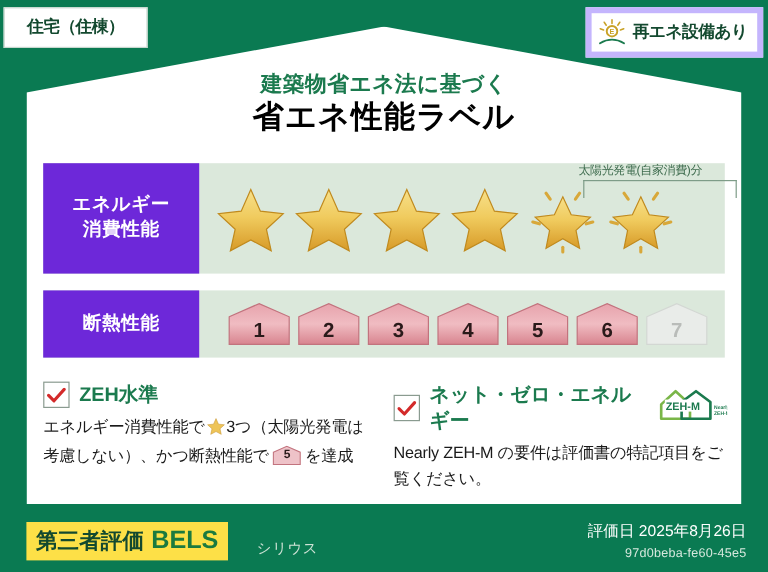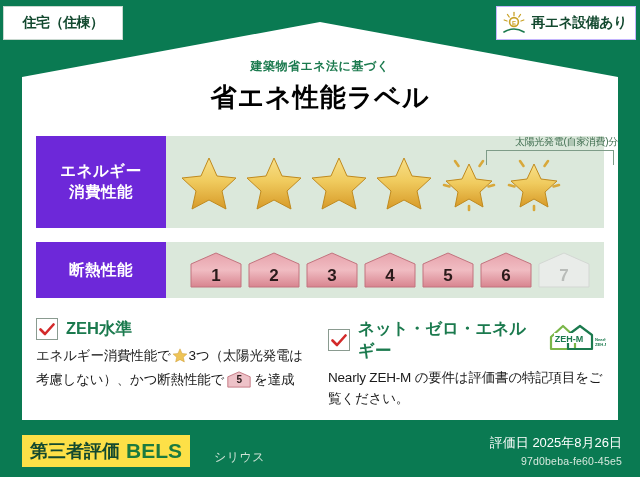--- a/index.html
+++ b/index.html
@@ -21,30 +21,30 @@
   .tag-type{
     position:absolute;left:3px;top:6px;width:118px;height:32px;
     background:#ffffff;border:1px solid #c8d8cf;
     display:flex;align-items:center;justify-content:center;
     font-size:14px;font-weight:bold;color:#13492f;letter-spacing:-0.5px;
     z-index:6;
   }
   
   .tag-renew{
     position:absolute;right:4px;top:6px;height:32px;
-    background:#ffffff;border:1px solid #c4b5fd;
+    background:#ffffff;border:5px solid #c4b5fd;
     display:flex;align-items:center;gap:4px;padding:0 8px 0 4px;
     z-index:6;
   }
   .tag-renew .txt{font-size:14px;font-weight:bold;color:#13492f;letter-spacing:-0.5px;}
   .sun-ico{width:26px;height:24px;display:block;}
   
   .title-sub{
     position:absolute;left:0;right:0;top:58px;text-align:center;
-    font-size:12px;font-weight:bold;color:#1b7a4e;letter-spacing:0.5px;z-index:5;
+    font-size:18px;font-weight:bold;color:#1b7a4e;letter-spacing:0.5px;z-index:5;
   }
   .title-main{
     position:absolute;left:0;right:0;top:80px;text-align:center;
     font-size:26px;font-weight:bold;color:#000000;letter-spacing:1px;z-index:5;
   }
   
   .row{position:absolute;display:flex;align-items:stretch;z-index:5;}
   .row-energy{left:36px;top:136px;width:568px;height:92px;background:#dbe8db;}
   .row-insul{left:36px;top:242px;width:568px;height:56px;background:#dbe8db;}
   .row-key{
@@ -56,21 +56,21 @@
   
   .stars{display:flex;align-items:center;gap:3px;padding-left:12px;}
   .star-wrap{position:relative;width:62px;height:62px;}
   .star-wrap svg{display:block;width:62px;height:62px;}
   
   .solar-cap{
     position:absolute;left:316px;top:-1px;width:136px;height:34px;z-index:6;
     pointer-events:none;
   }
   .solar-cap .cap-txt{
-    position:absolute;left:0;right:0;top:0;text-align:right;
+    position:absolute;left:0;right:0;top:0;text-align:left;
     font-size:10px;color:#3d6b4d;white-space:nowrap;letter-spacing:-0.3px;
   }
   .solar-cap .cap-bracket{
     position:absolute;left:4px;right:4px;top:15px;height:14px;
     border:1px solid #7e9c88;border-bottom:none;
   }
   
   .grades{display:flex;align-items:center;gap:2px;padding-left:22px;}
   .grade{position:relative;width:56px;height:38px;}
   .grade svg{display:block;width:56px;height:38px;}

